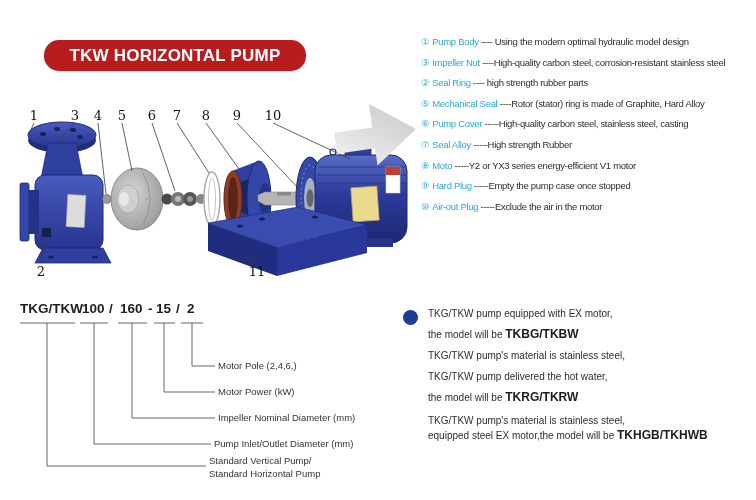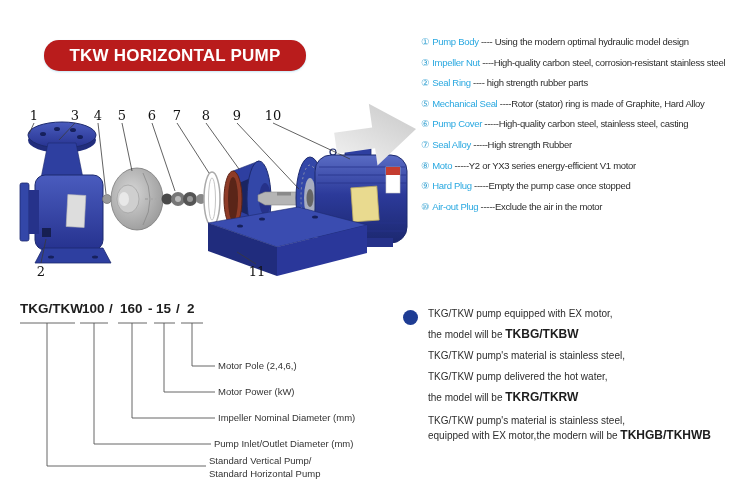--- a/index.html
+++ b/index.html
@@ -231,16 +231,16 @@
   </svg>
 
   <div class="bullet"></div>
   <div class="variants">
     <div class="v-line"><span>TKG/TKW</span><span> pump equipped with EX motor,</span></div>
     <div class="v-line"><span>the model will be </span><span class="model-code">TKBG/TKBW</span></div>
     <div class="v-line"><span>TKG/TKW</span><span> pump's material is stainless steel,</span></div>
     <div class="v-line"><span>TKG/TKW</span><span> pump delivered the hot water,</span></div>
     <div class="v-line"><span>the model will be </span><span class="model-code">TKRG/TKRW</span></div>
     <div class="v-line tight" style="margin-top:5px;"><span>TKG/TKW</span><span> pump's material is stainless steel,</span></div>
-    <div class="v-line tight"><span>equipped with EX motor,the modern will be </span><span class="model-code">TKHGB/TKHWB</span></div>
+    <div class="v-line tight"><span>equipped steel EX motor,the model will be </span><span class="model-code">TKHGB/TKHWB</span></div>
   </div>
 
 </div>
 
 </body></html>

